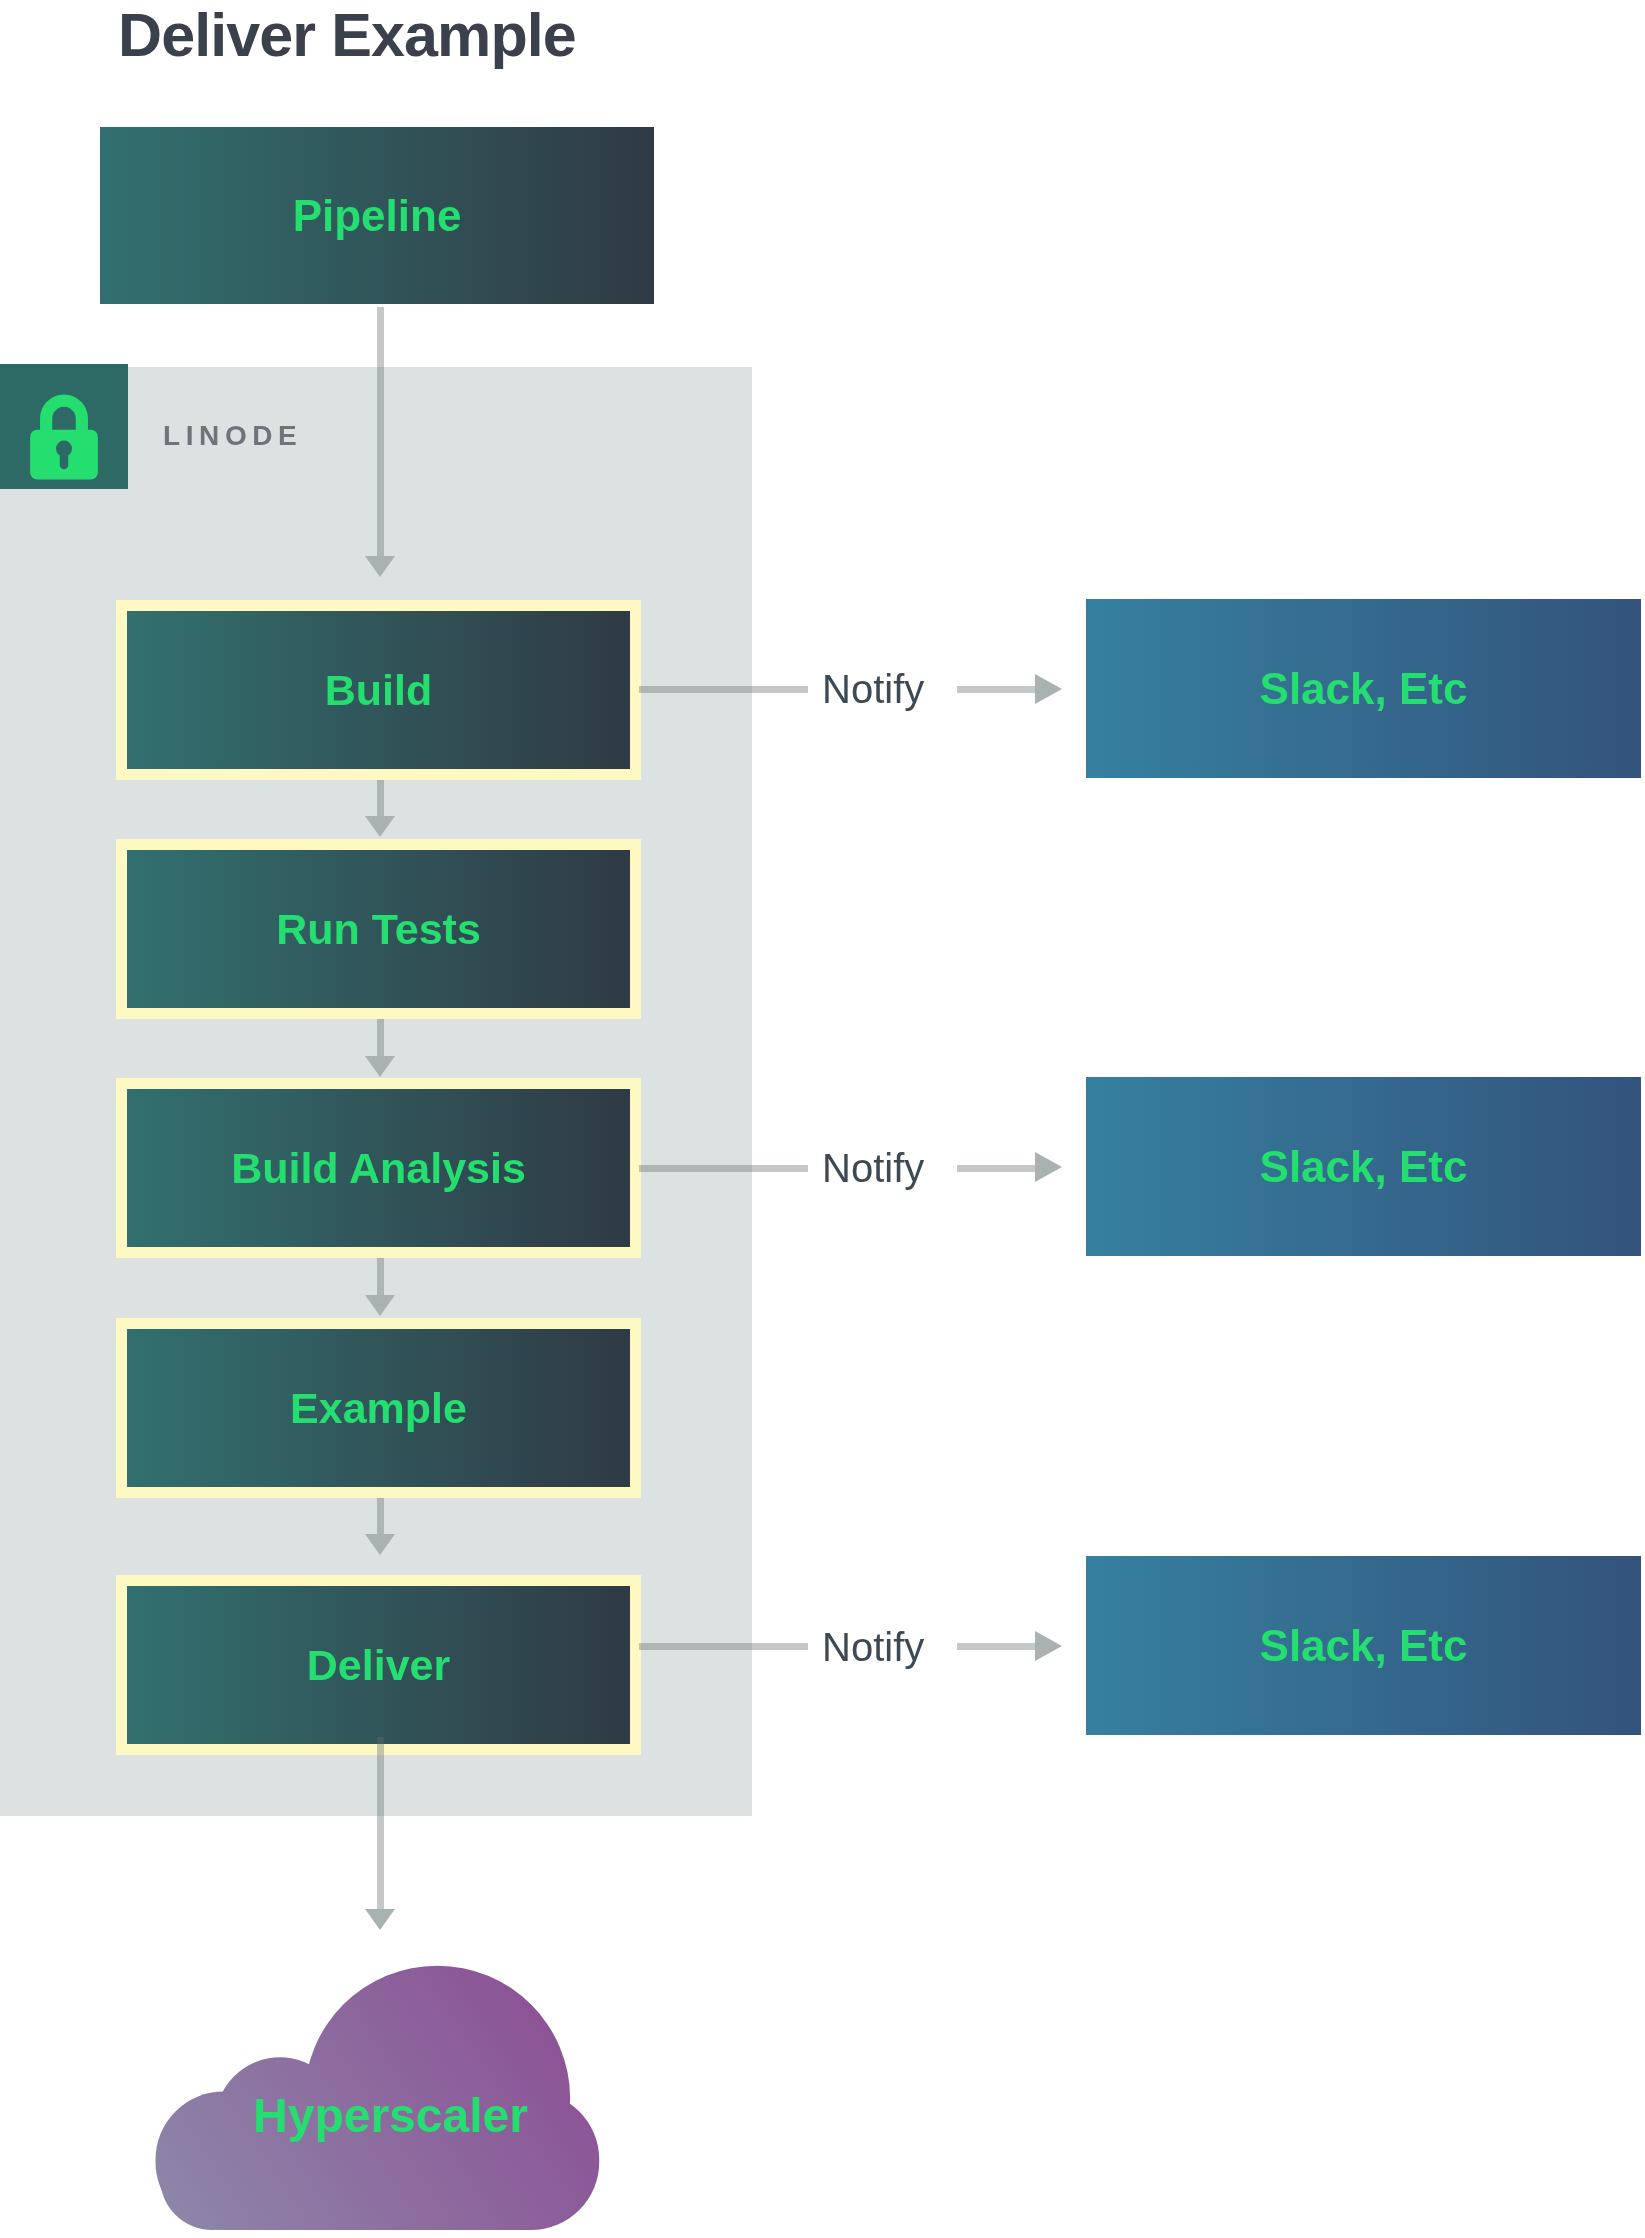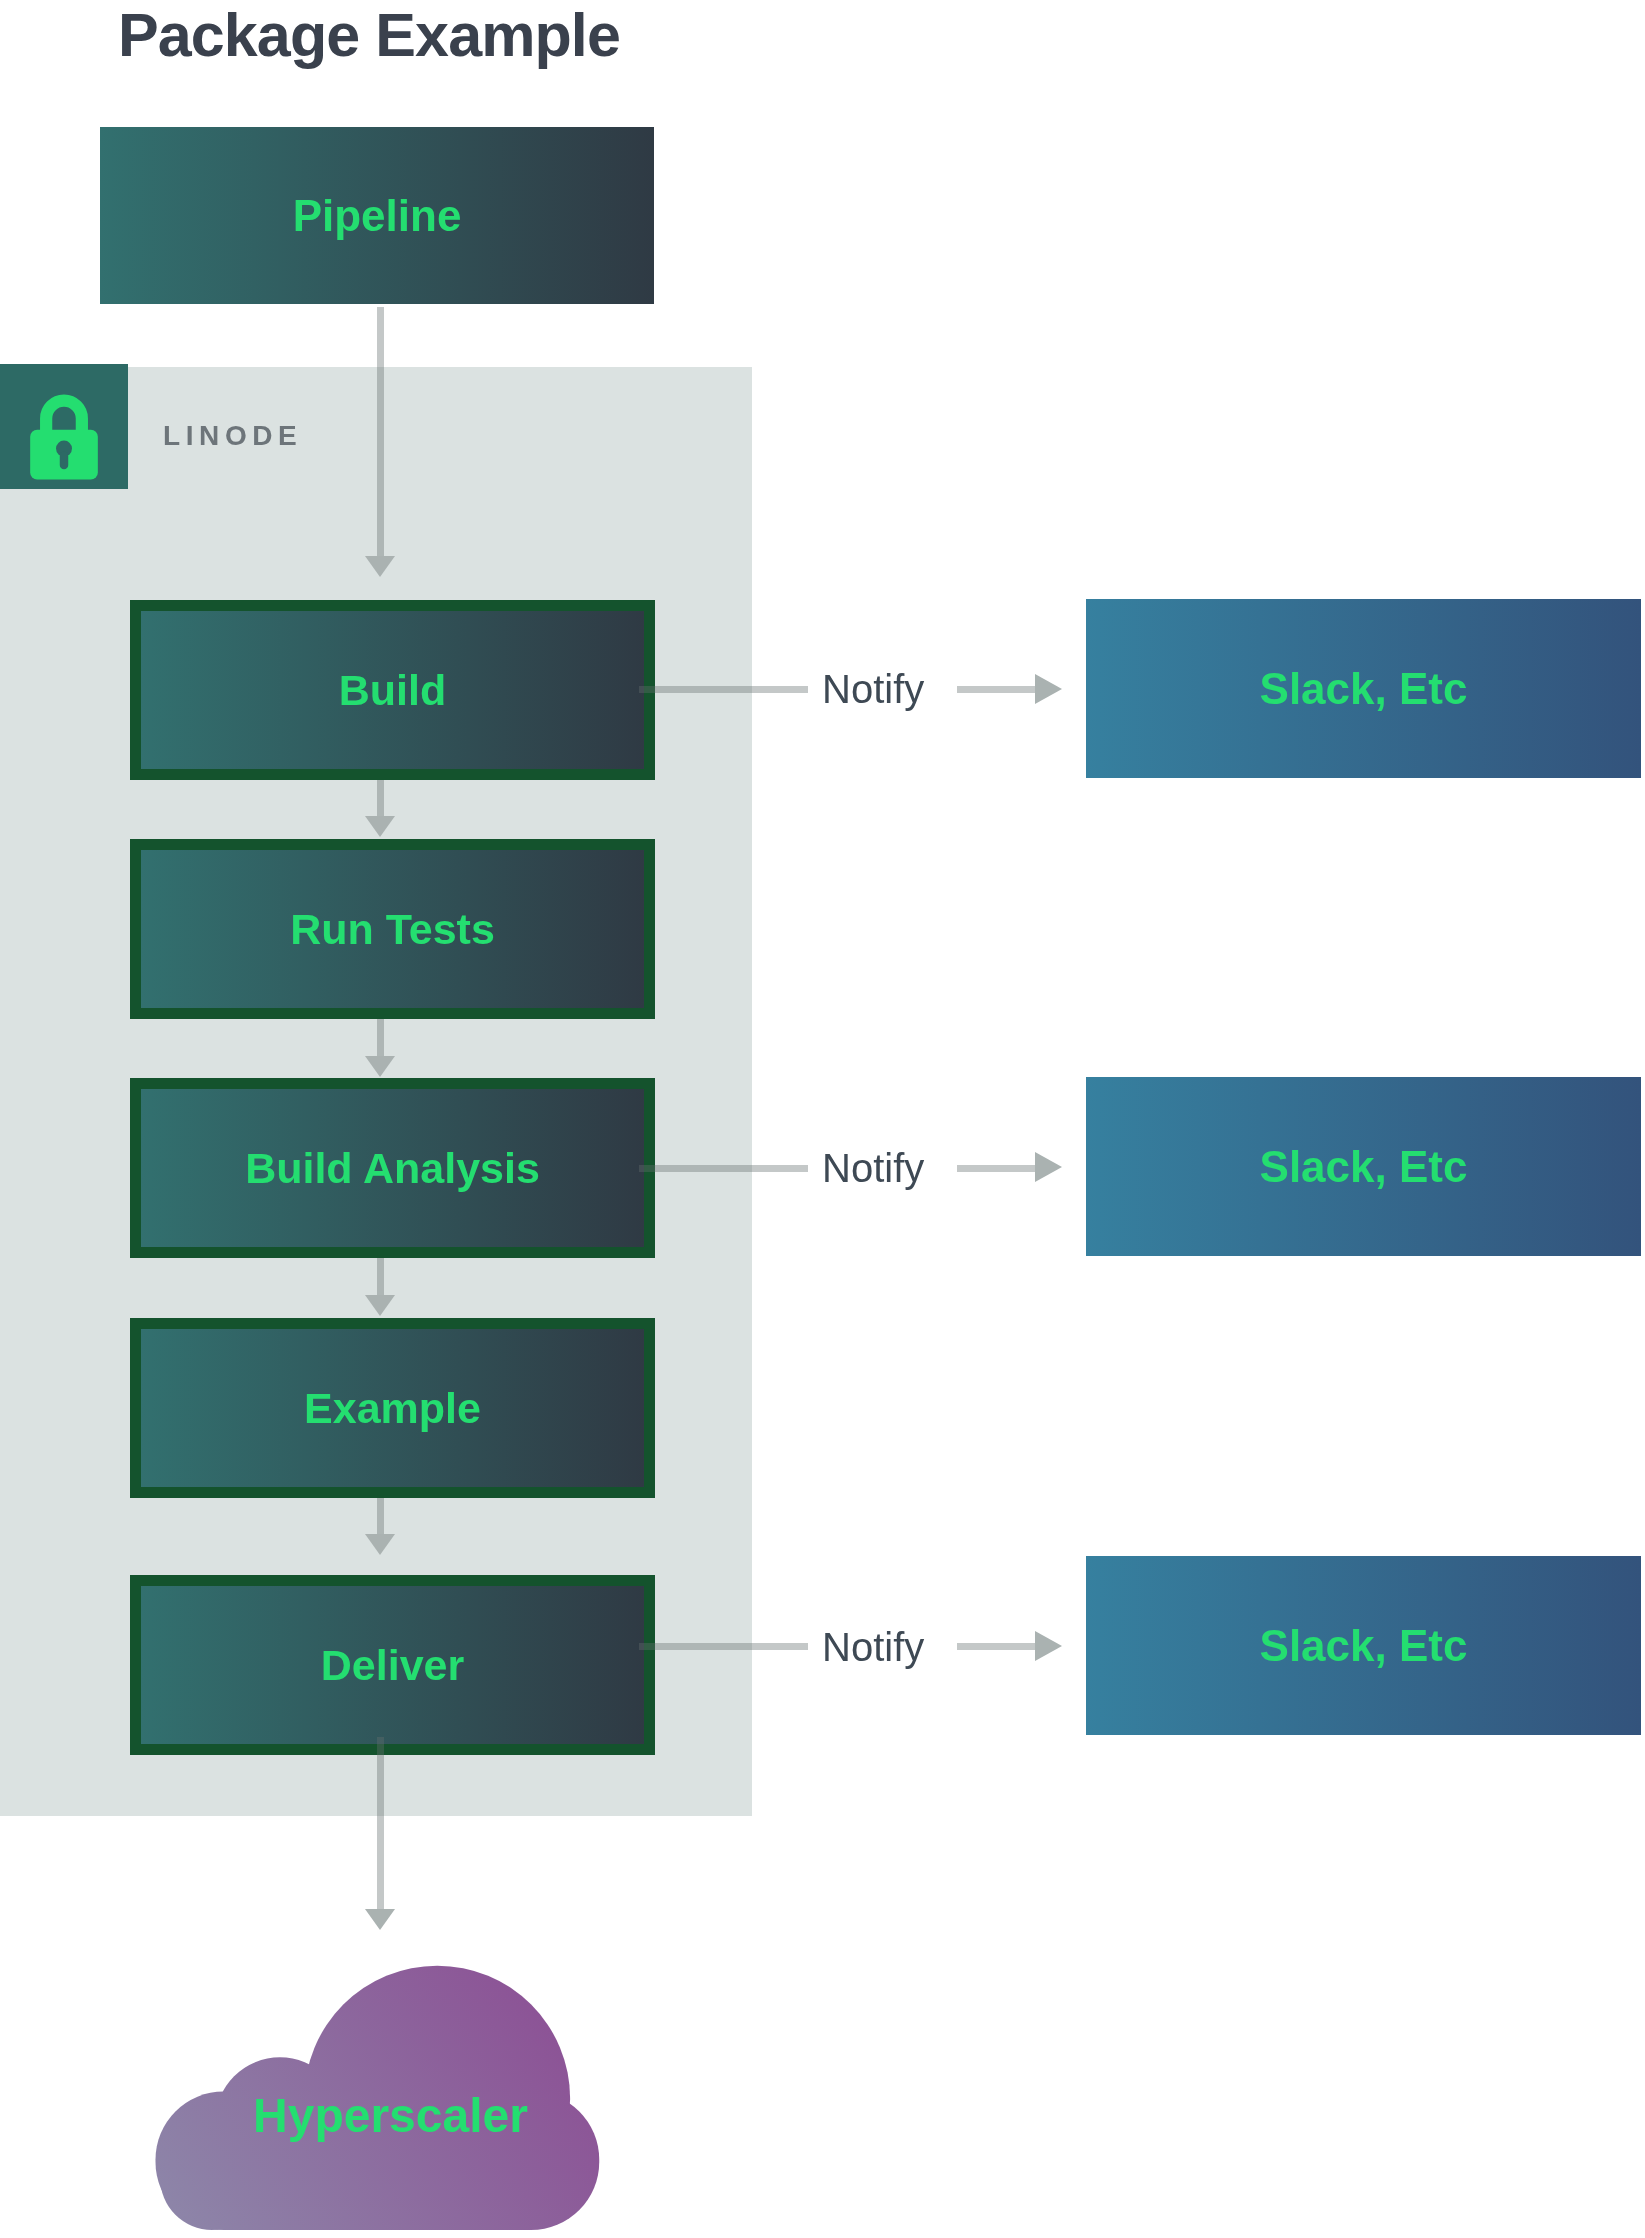--- a/index.html
+++ b/index.html
@@ -45,22 +45,22 @@
   }
   .provider-badge{
     left:0;top:364px;width:128px;height:125px;
     background:var(--c-badge_bg);
   }
   .provider-label{
     left:163px;top:410px;font-size:28px;font-weight:700;
     letter-spacing:5.6px;line-height:52px;color:var(--c-provider_text);
   }
   .stage-box{
-    left:130px;width:525px;height:180px;
-    background:#14532d;padding:11.3px;
+    left:116px;width:525px;height:180px;
+    background:#fef9c3;padding:11.3px;
   }
   .stage-inner{
     width:100%;height:100%;
     background:linear-gradient(90deg,var(--c-stage_gradient_start),var(--c-stage_gradient_end));
     display:flex;align-items:center;justify-content:center;
     color:var(--c-accent_green);font-weight:700;font-size:43px;
   }
   .slack-box{
     left:1086px;width:555px;height:179px;
     background:linear-gradient(90deg,var(--c-slack_gradient_start),var(--c-slack_gradient_end));
@@ -84,21 +84,21 @@
   }
   .cloud-svg{left:141px;top:1960px;}
   .cloud-label{
     left:160px;top:2088px;width:461px;text-align:center;
     font-size:48px;font-weight:700;color:var(--c-accent_green);
   }
 </style>
 </head>
 <body>
 
-<div class="abs page-title">Package Example</div>
+<div class="abs page-title">Deliver Example</div>
 
 <div class="abs gradient-node trigger-node">
   <span>Pipeline</span>
 </div>
 
 <div class="abs provider-container"></div>
 
 <div class="abs provider-badge">
   <svg width="128" height="125" viewBox="0 0 272 266">
     <path d="M 98 158 L 98 116 A 38 38 0 0 1 174 116 L 174 158" fill="none" stroke="#24de70" stroke-width="26"></path>

